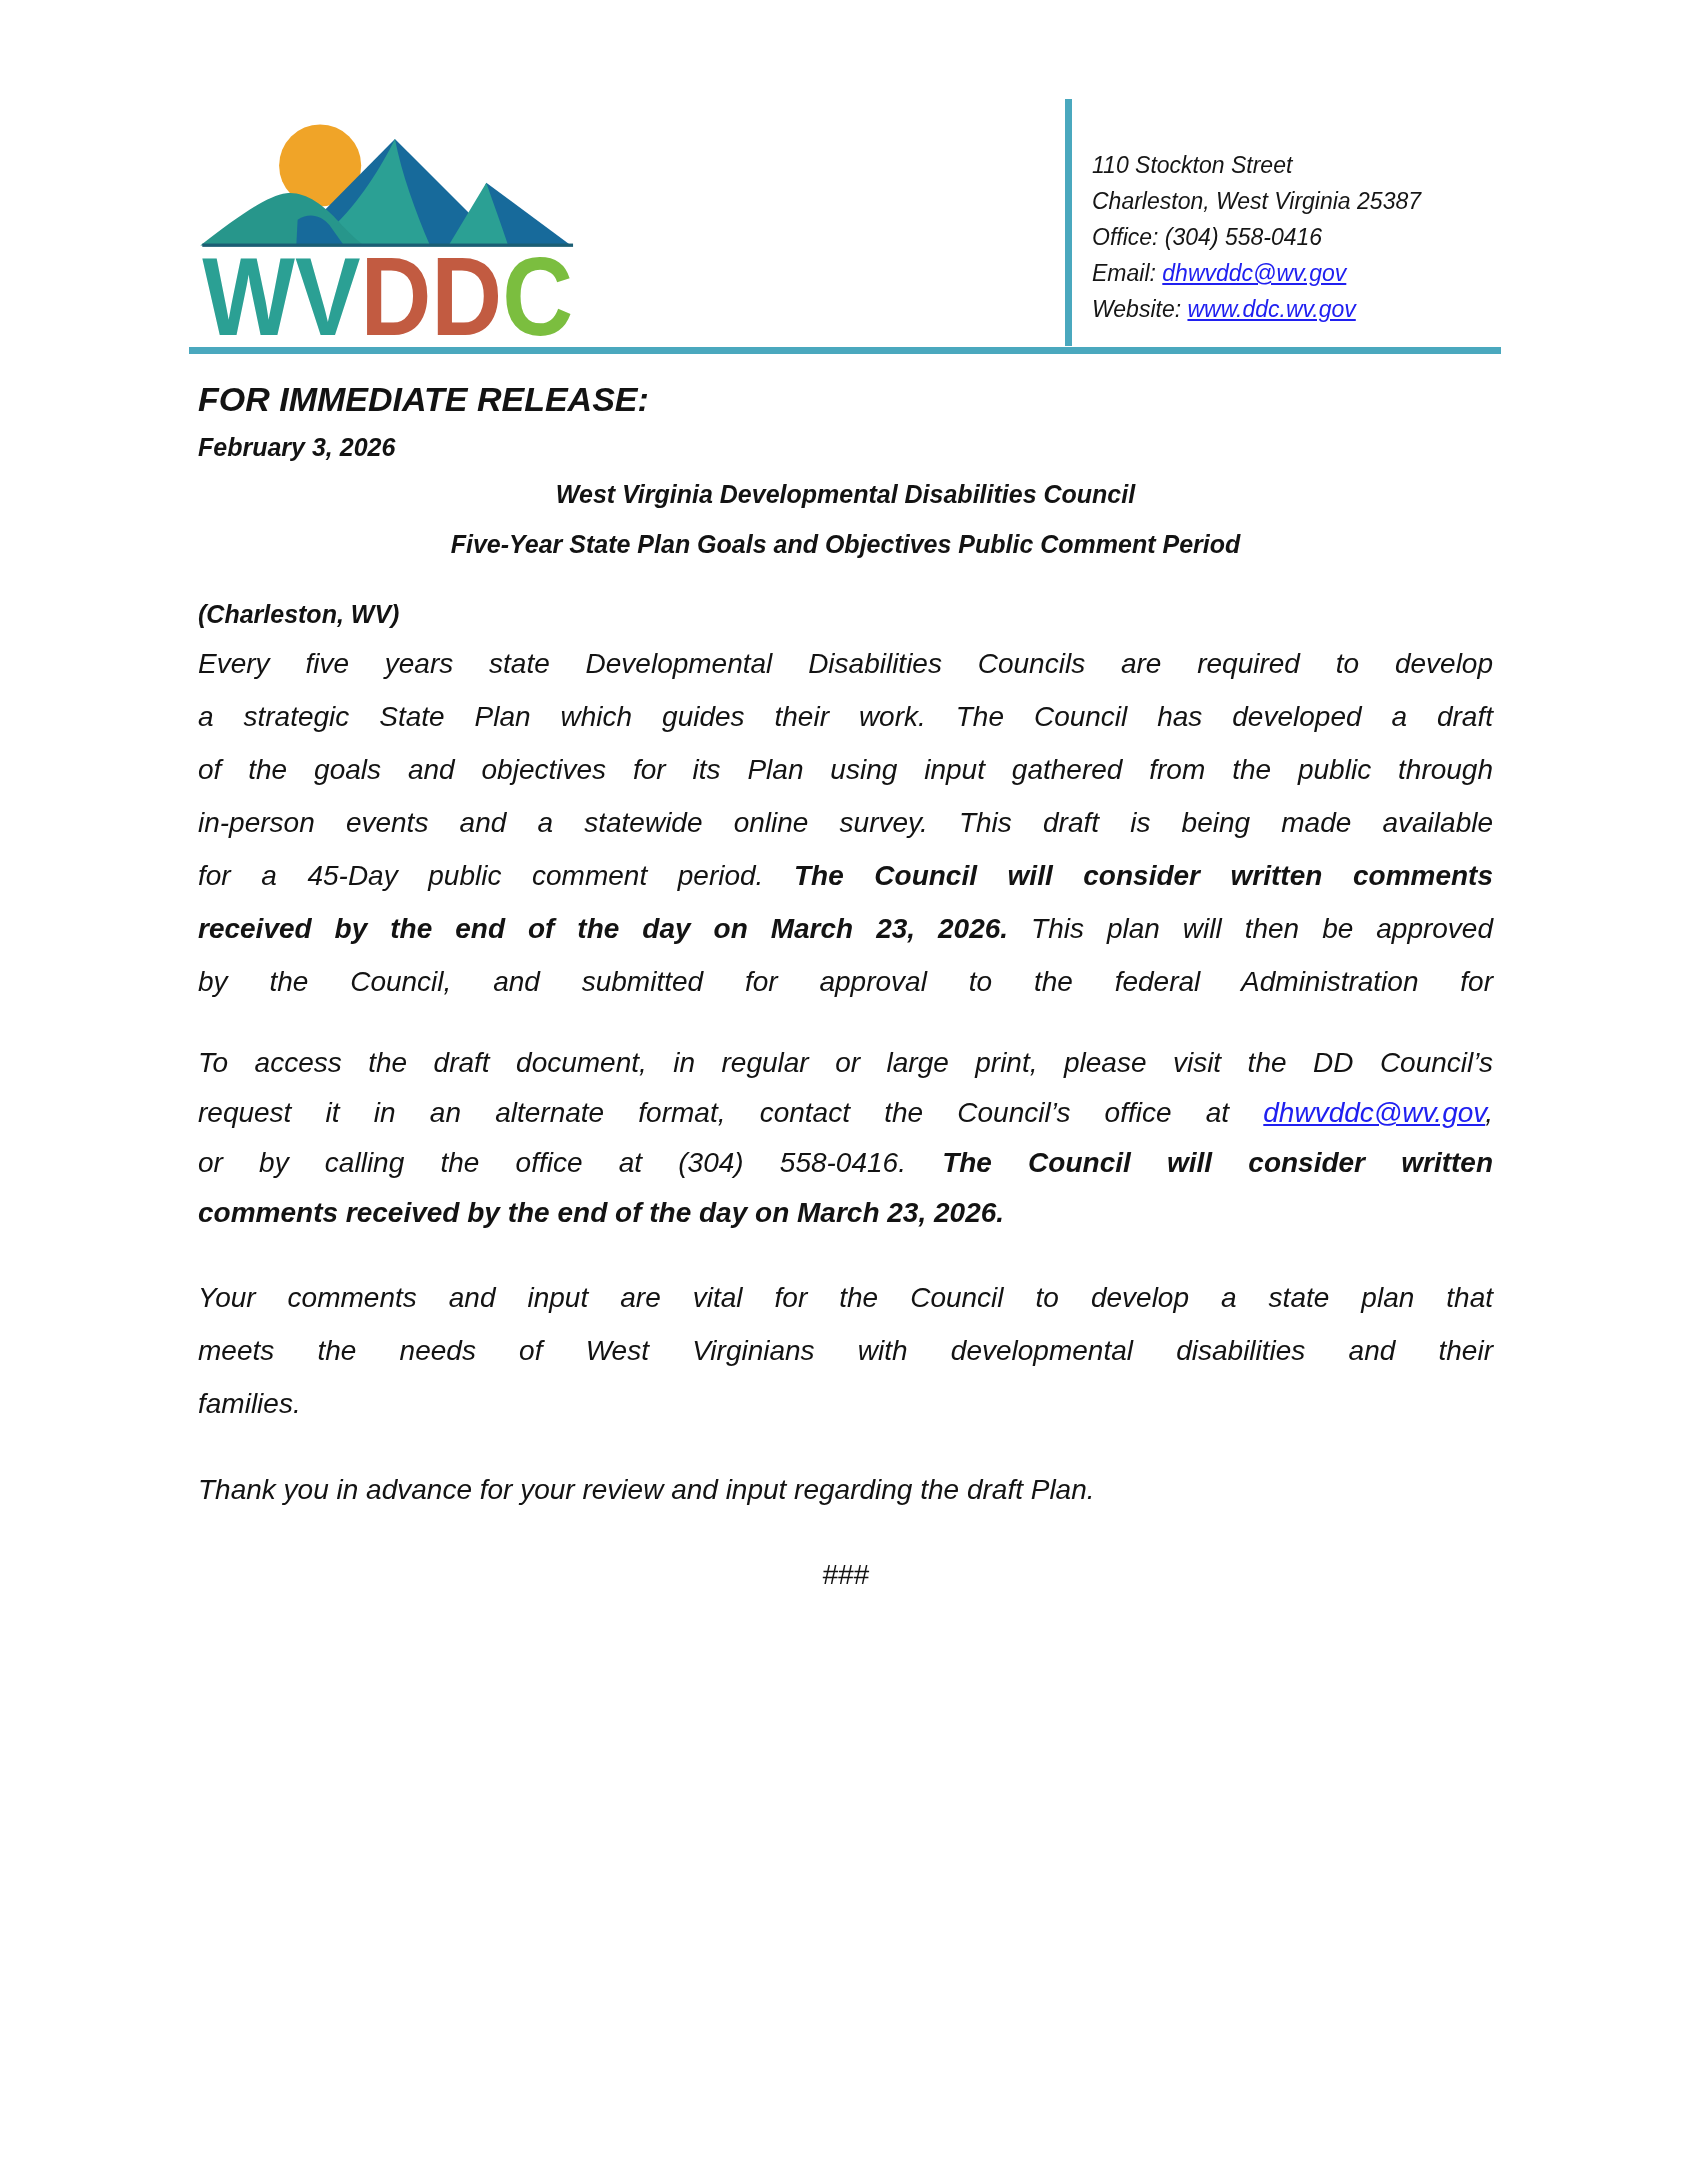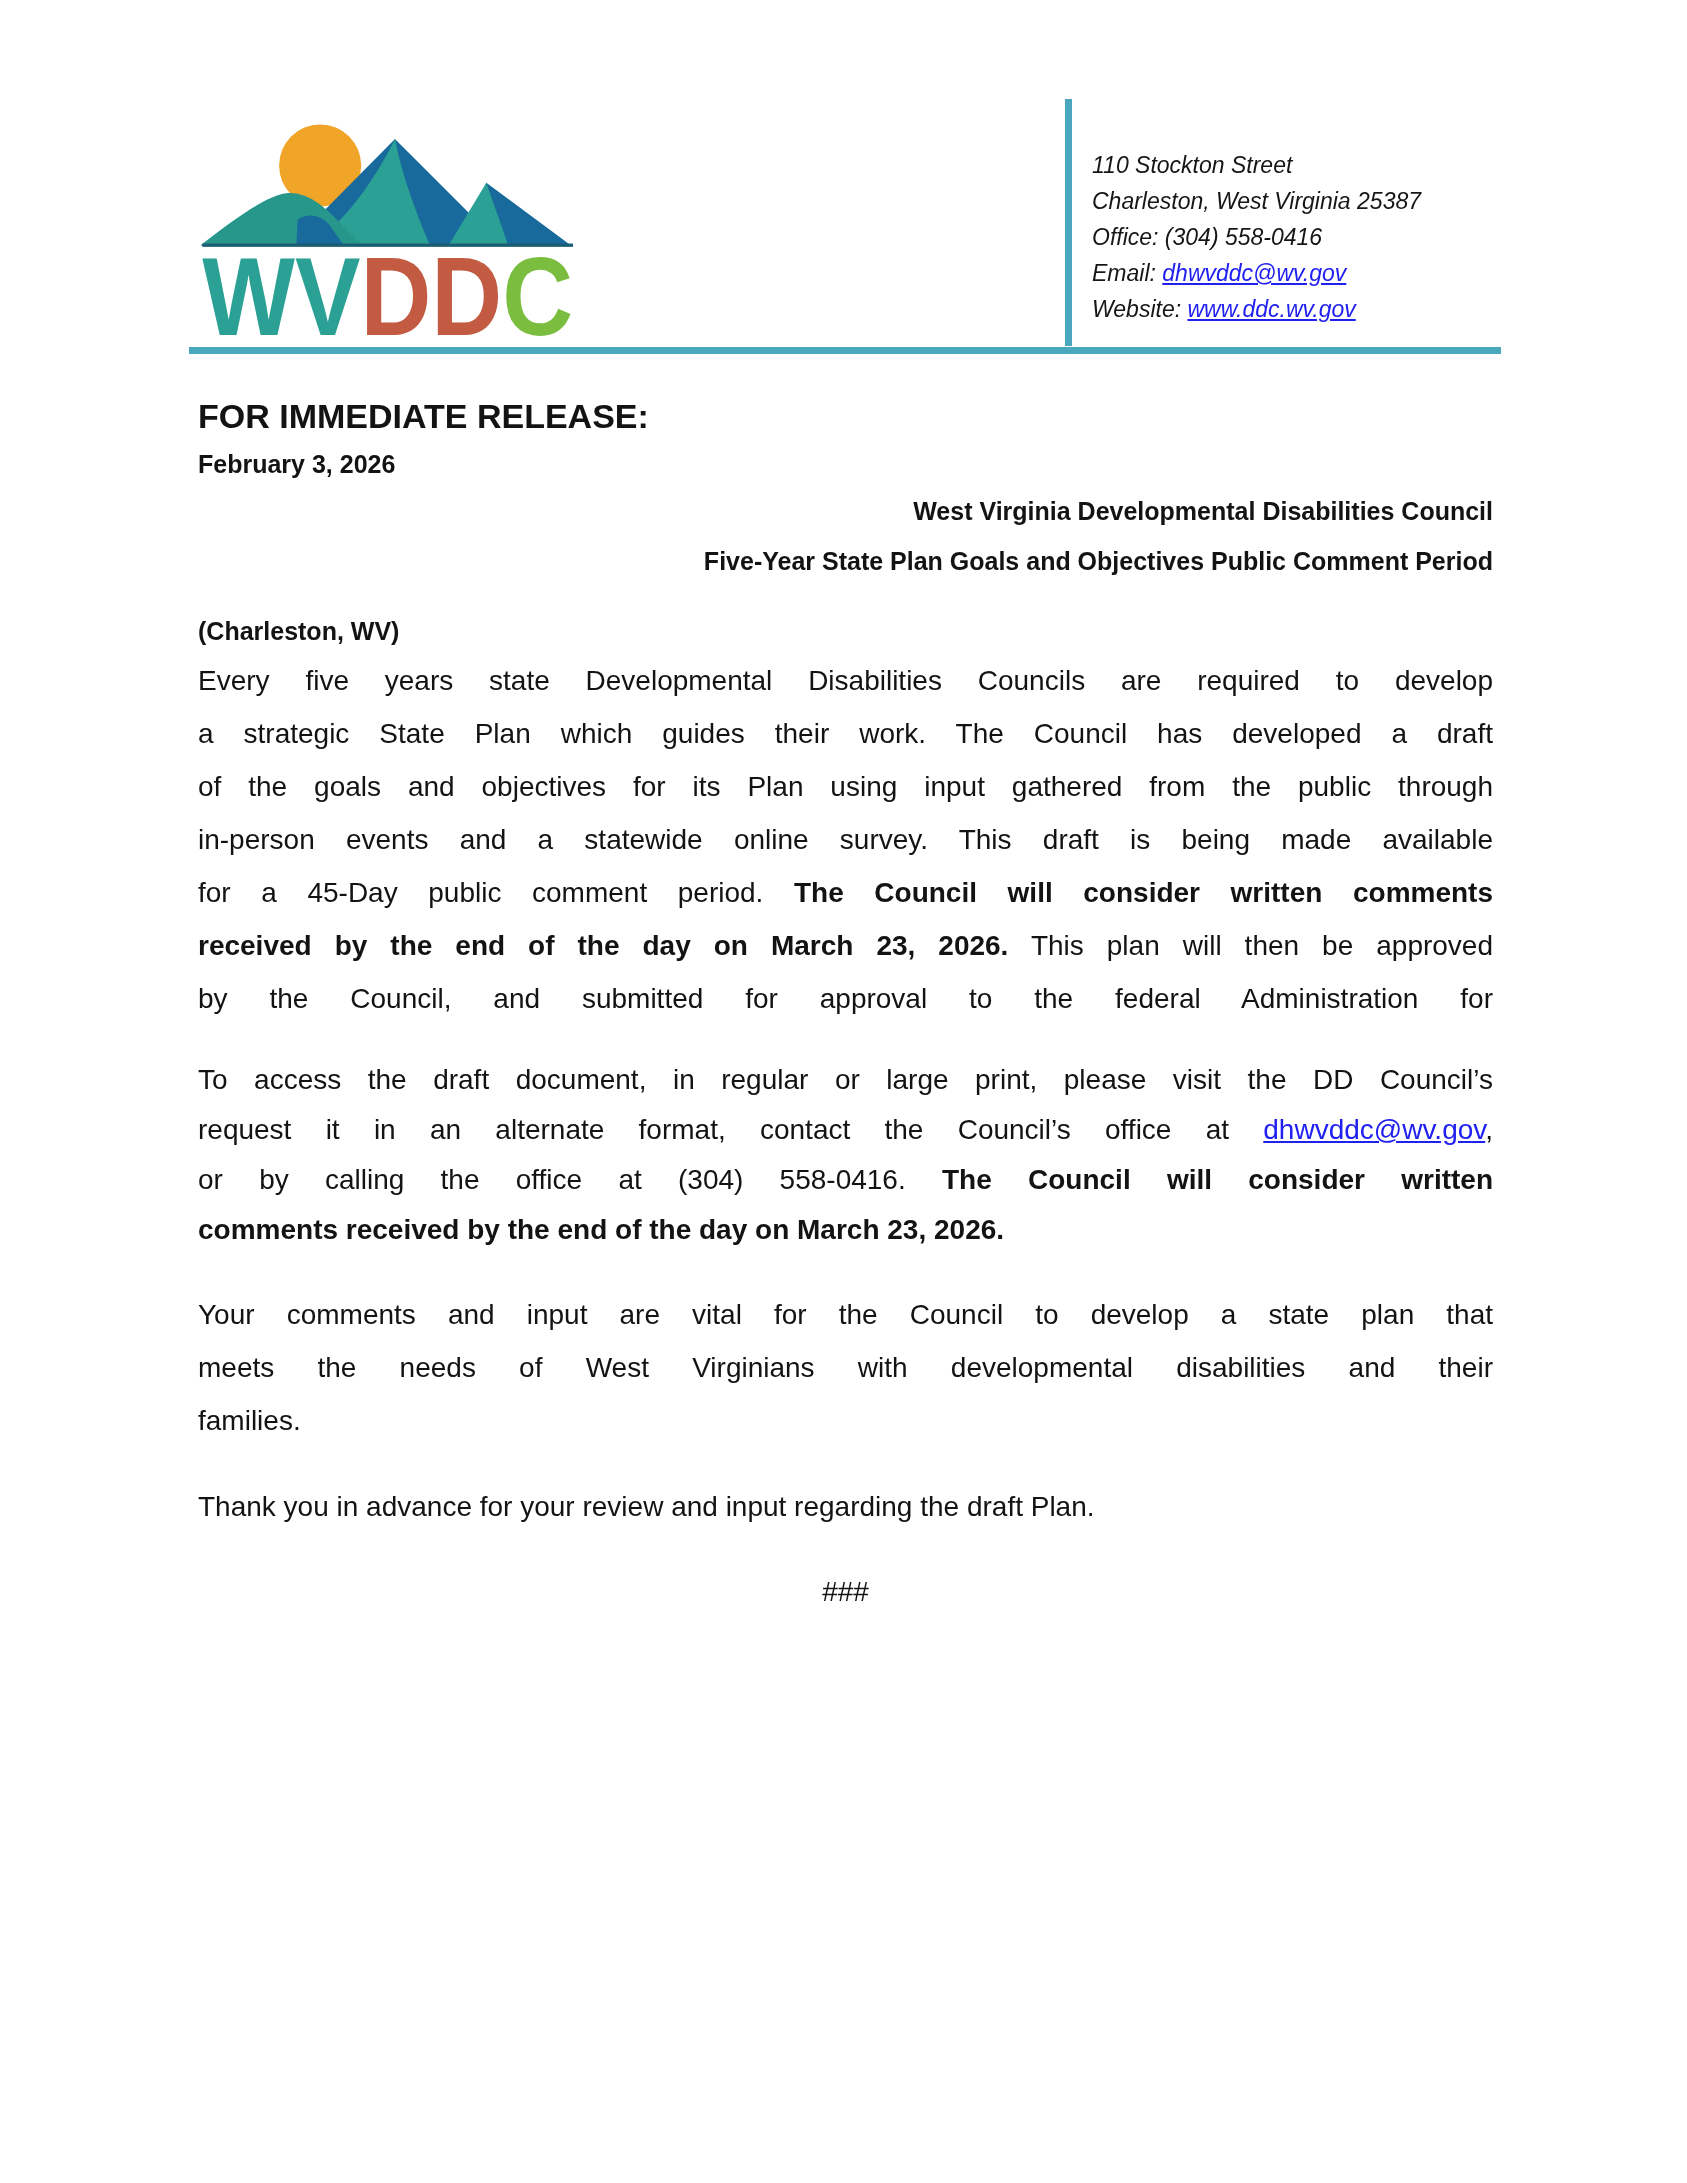--- a/index.html
+++ b/index.html
@@ -15,24 +15,24 @@
   .logo{position:absolute;left:197px;top:111px;width:384px;height:232px;}
   .vbar{position:absolute;left:1065px;top:99px;width:7.3px;height:247px;background:var(--accent);}
   .contact{
     position:absolute;left:1092px;top:131px;
     font-style:italic;font-size:23px;line-height:36px;
     white-space:nowrap;color:#161616;margin-top:16px;
   }
   .hrule{position:absolute;left:189px;top:347px;width:1312px;height:6.6px;background:var(--accent);}
   a.link{color:var(--link);text-decoration:underline;cursor:pointer;}
   
-  .content{position:absolute;left:198px;top:396px;width:1295px;}
+  .content{position:absolute;left:198px;top:379px;width:1295px;font-style:italic;}
   .kicker{font-size:34px;font-weight:bold;line-height:40px;margin:0 0 13.2px 0;}
   .date{font-size:25px;font-weight:bold;line-height:30px;margin:0 0 6.6px 0;}
-  .doc-title{font-size:25px;font-weight:bold;line-height:50px;text-align:right;margin:0;}
+  .doc-title{font-size:25px;font-weight:bold;line-height:50px;text-align:center;margin:0;}
   .titles{margin:0 0 29px 0;}
   .dateline{font-size:25px;font-weight:bold;line-height:33px;margin:0 0 6.6px 0;}
   .para{font-size:28px;margin:0;}
   .jline{text-align:justify;text-align-last:justify;}
   .jlast{text-align:justify;text-align-last:left;}
   .p1 .jline,.p1 .jlast{line-height:53px;}
   .p2 .jline,.p2 .jlast{line-height:50px;}
   .p3 .jline,.p3 .jlast{line-height:53px;}
   .gap1{margin-bottom:30px;}
   .gap2{margin-bottom:33px;}

